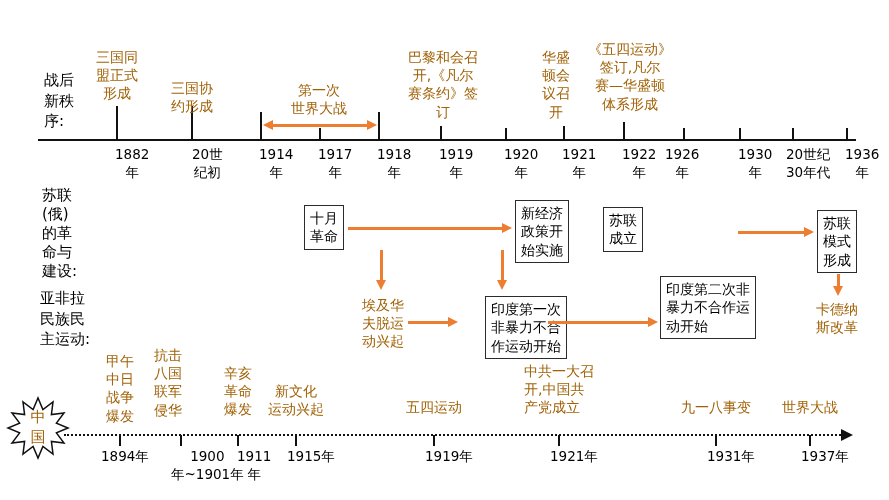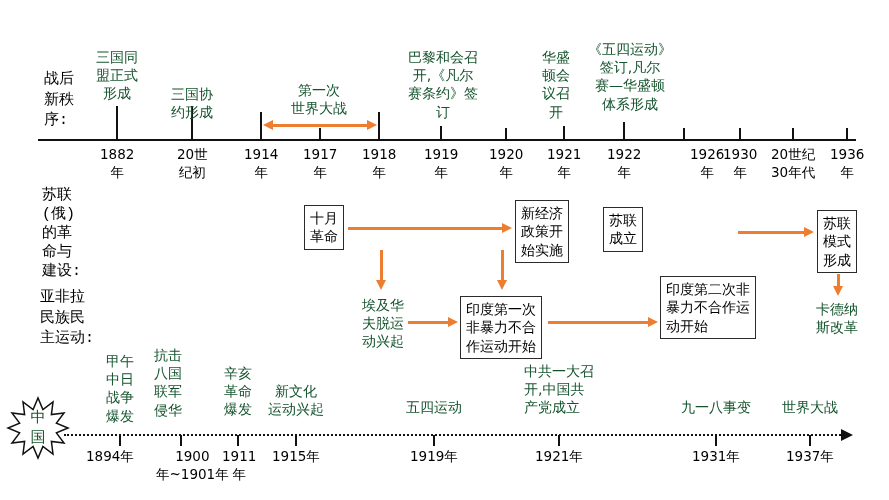--- a/index.html
+++ b/index.html
@@ -1,24 +1,24 @@
 <!DOCTYPE html>
 <html style="--accent: #ED7D31; --line: #111111; --box-border: #2b2b2b;"><head>
 <meta charset="utf-8">
 <style>
   * { margin:0; padding:0; box-sizing:border-box; }
   :root { --accent:#ED7D31; --line:#111111; --box-border:#2b2b2b; }
   html,body { background:#fff; }
   body { font-family:"DejaVu Sans","Liberation Sans",sans-serif; color:#000; }
   .canvas { position:relative; width:889px; height:500px; background:#fff; overflow:hidden; }
   .abs { position:absolute; }
-  .txt { position:absolute; white-space:pre-line; font-size:14px; line-height:1.3; text-align:center; color:#14532d; }
+  .txt { position:absolute; white-space:pre-line; font-size:14px; line-height:1.3; text-align:center; color:#a16207; }
   .txt.leftal { text-align:left; }
-  .side { position:absolute; white-space:pre-line; font-size:15px; line-height:1.38; text-align:left; color:#000;font-family:Liberation Mono, monospace; }
-  .ylabel { position:absolute; white-space:pre-line; font-size:13.5px; line-height:1.3; text-align:center; color:#000; }
+  .side { position:absolute; white-space:pre-line; font-size:15px; line-height:1.38; text-align:left; color:#000; }
+  .ylabel { position:absolute; white-space:pre-line; font-size:13.5px; line-height:1.3; text-align:center; color:#000;margin-left:15px; }
   .hline { position:absolute; height:2px; background:var(--line); }
   .tick { position:absolute; width:2px; background:var(--line); }
   .tickb { position:absolute; width:2px; background:var(--line); }
   .obox { position:absolute; border:1.3px solid var(--box-border); background:#fff; padding:3px 5px;
           font-size:14px; line-height:1.32; white-space:pre-line; text-align:left; }
   .shaft-h { position:absolute; height:2.6px; background:var(--accent); }
   .shaft-v { position:absolute; width:2.6px; background:var(--accent); }
   .tri { position:absolute; width:0; height:0; }
   .tri.right { border-top:5.5px solid transparent; border-bottom:5.5px solid transparent; border-left:10px solid var(--accent); }
   .tri.left  { border-top:5.5px solid transparent; border-bottom:5.5px solid transparent; border-right:10px solid var(--accent); }
@@ -46,21 +46,21 @@
   <div class="tick" style="left:563px;top:126px;height:14px"></div>
   <div class="tick" style="left:623px;top:122px;height:18px"></div>
   <div class="tick" style="left:683px;top:128px;height:12px"></div>
   <div class="tick" style="left:739px;top:128px;height:12px"></div>
   <div class="tick" style="left:792px;top:128px;height:12px"></div>
   <div class="tick" style="left:846px;top:128px;height:12px"></div>
 
   <div class="txt" style="left:96px;top:48px">三国同
 盟正式
 形成</div>
-  <div class="txt" style="left:171px;top:85px">三国协
+  <div class="txt" style="left:171px;top:79px">三国协
 约形成</div>
   <div class="txt" style="left:291px;top:81px">第一次
 世界大战</div>
 
   <div class="shaft-h" style="left:272px;top:124px;width:96px"></div>
   <div class="tri left" style="left:263px;top:120px"></div>
   <div class="tri right" style="left:367px;top:120px"></div>
 
   <div class="txt" style="left:408px;top:48px">巴黎和会召
 开,《凡尔
@@ -86,21 +86,21 @@
   <div class="ylabel" style="left:362px;top:146px">1918
 年</div>
   <div class="ylabel" style="left:424px;top:146px">1919
 年</div>
   <div class="ylabel" style="left:489px;top:146px">1920
 年</div>
   <div class="ylabel" style="left:547px;top:146px">1921
 年</div>
   <div class="ylabel" style="left:607px;top:146px">1922
 年</div>
-  <div class="ylabel" style="left:690px;top:146px">1926
+  <div class="ylabel" style="left:650px;top:146px">1926
 年</div>
   <div class="ylabel" style="left:723px;top:146px">1930
 年</div>
   <div class="ylabel" style="left:771px;top:146px">20世纪
 30年代</div>
   <div class="ylabel" style="left:830px;top:146px">1936
 年</div>
 
   <div class="side" style="left:42px;top:186px;line-height:1.27">苏联
 (俄)
@@ -138,21 +138,21 @@
 民族民
 主运动:</div>
 
   <div class="txt" style="left:362px;top:296px">埃及华
 夫脱运
 动兴起</div>
 
   <div class="shaft-h" style="left:408px;top:321px;width:42px"></div>
   <div class="tri right" style="left:448px;top:317px"></div>
 
-  <div class="obox" style="left:460px;top:296px">印度第一次
+  <div class="obox" style="left:485px;top:296px">印度第一次
 非暴力不合
 作运动开始</div>
 
   <div class="shaft-h" style="left:548px;top:321px;width:102px"></div>
   <div class="tri right" style="left:648px;top:317px"></div>
 
   <div class="obox" style="left:660px;top:276px">印度第二次非
 暴力不合作运
 动开始</div>
 

